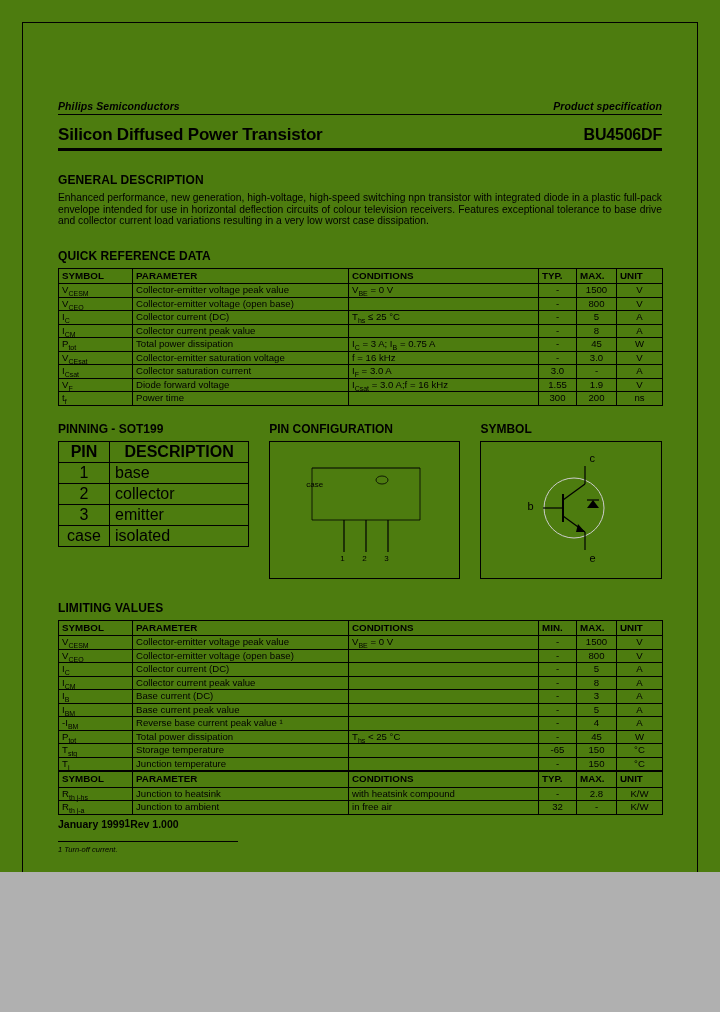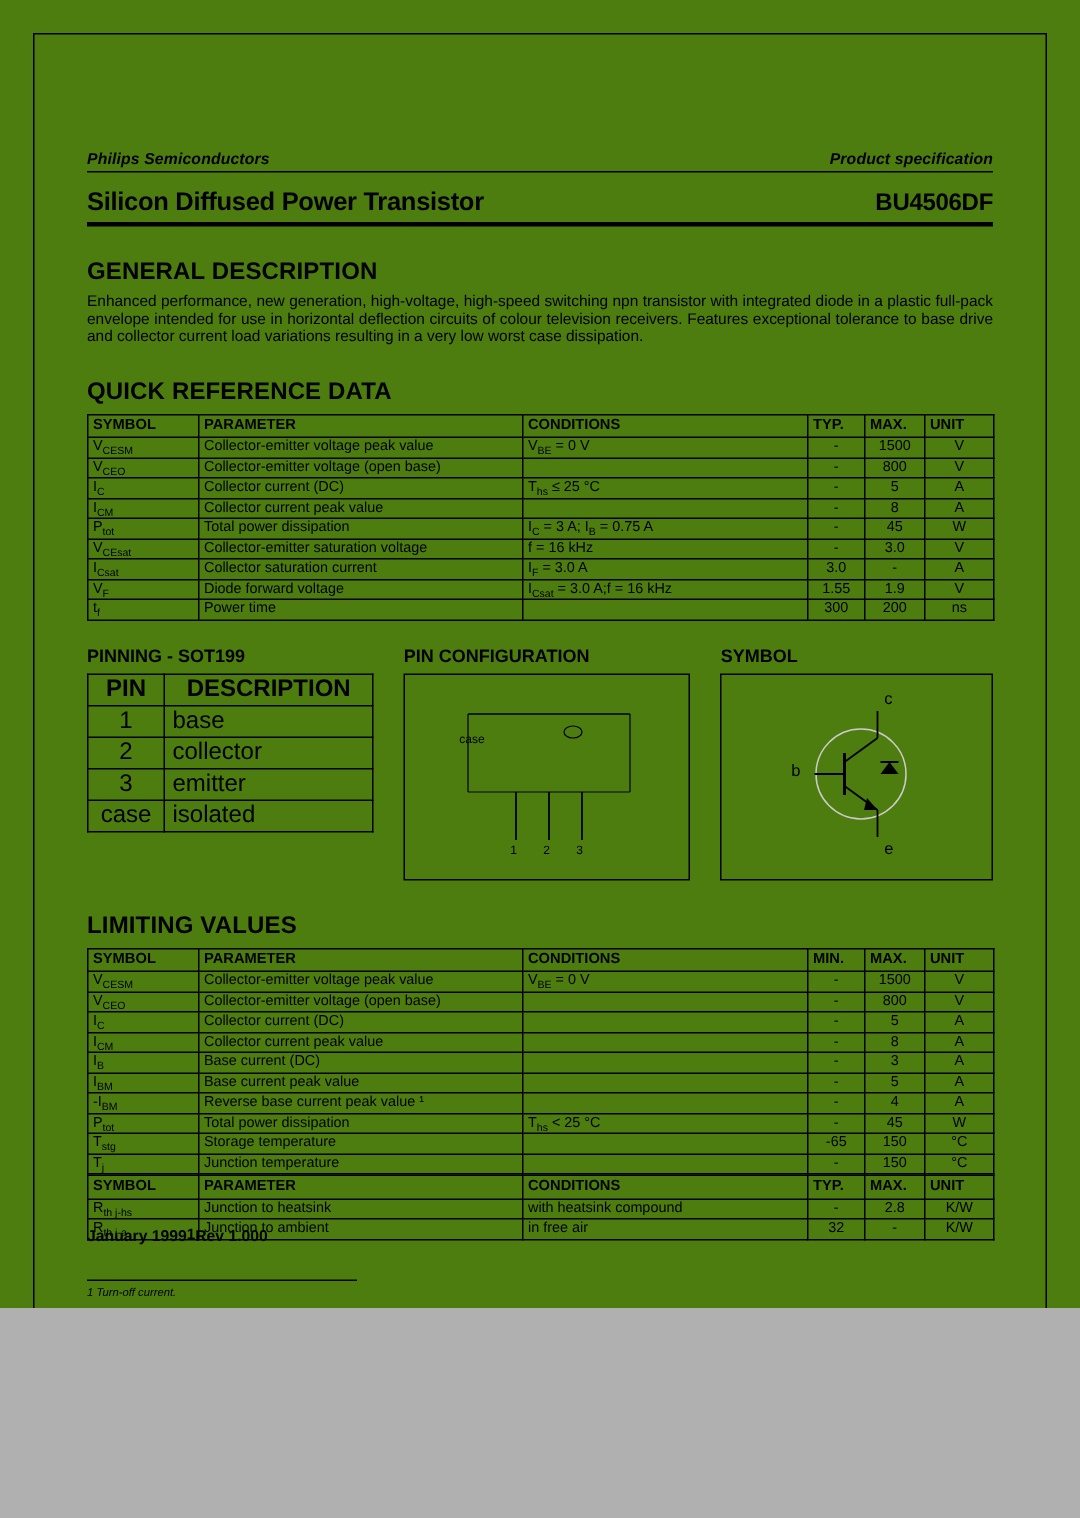--- a/index.html
+++ b/index.html
@@ -61,21 +61,21 @@
     font-size: 16px;
     font-weight: bold;
     letter-spacing: -0.2px;
     text-align: right;
   }
   .rule-thick {
     border-bottom: 3px solid #000;
     margin-top: 3px;
   }
   h2.sec {
-    font-size: 16px;
+    font-size: 12px;
     font-weight: bold;
     margin: 22px 0 5px 0;
     letter-spacing: 0.1px;
   }
   p.body {
     font-size: 10.3px;
     line-height: 11.6px;
     margin: 0;
     text-align: justify;
   }

